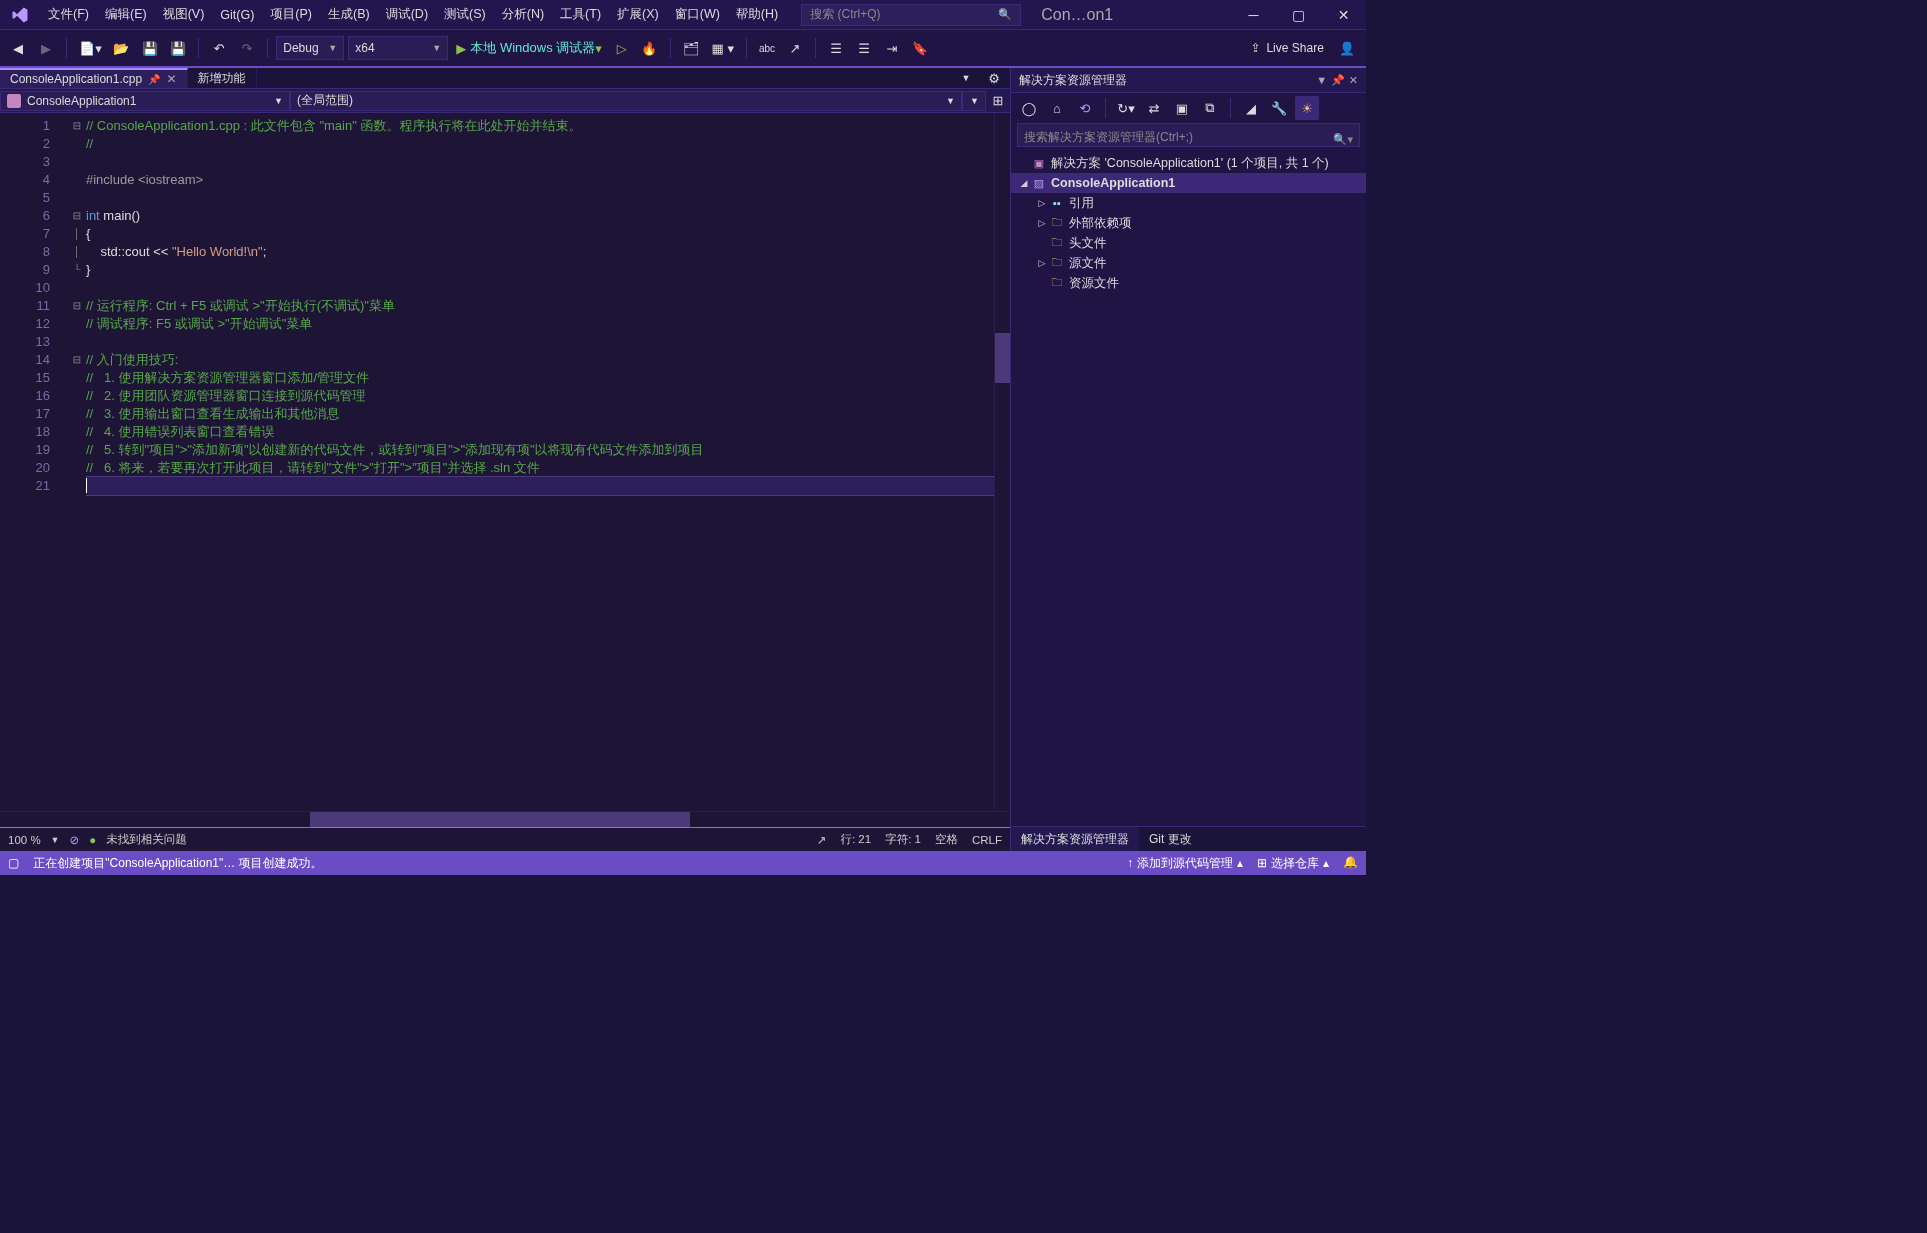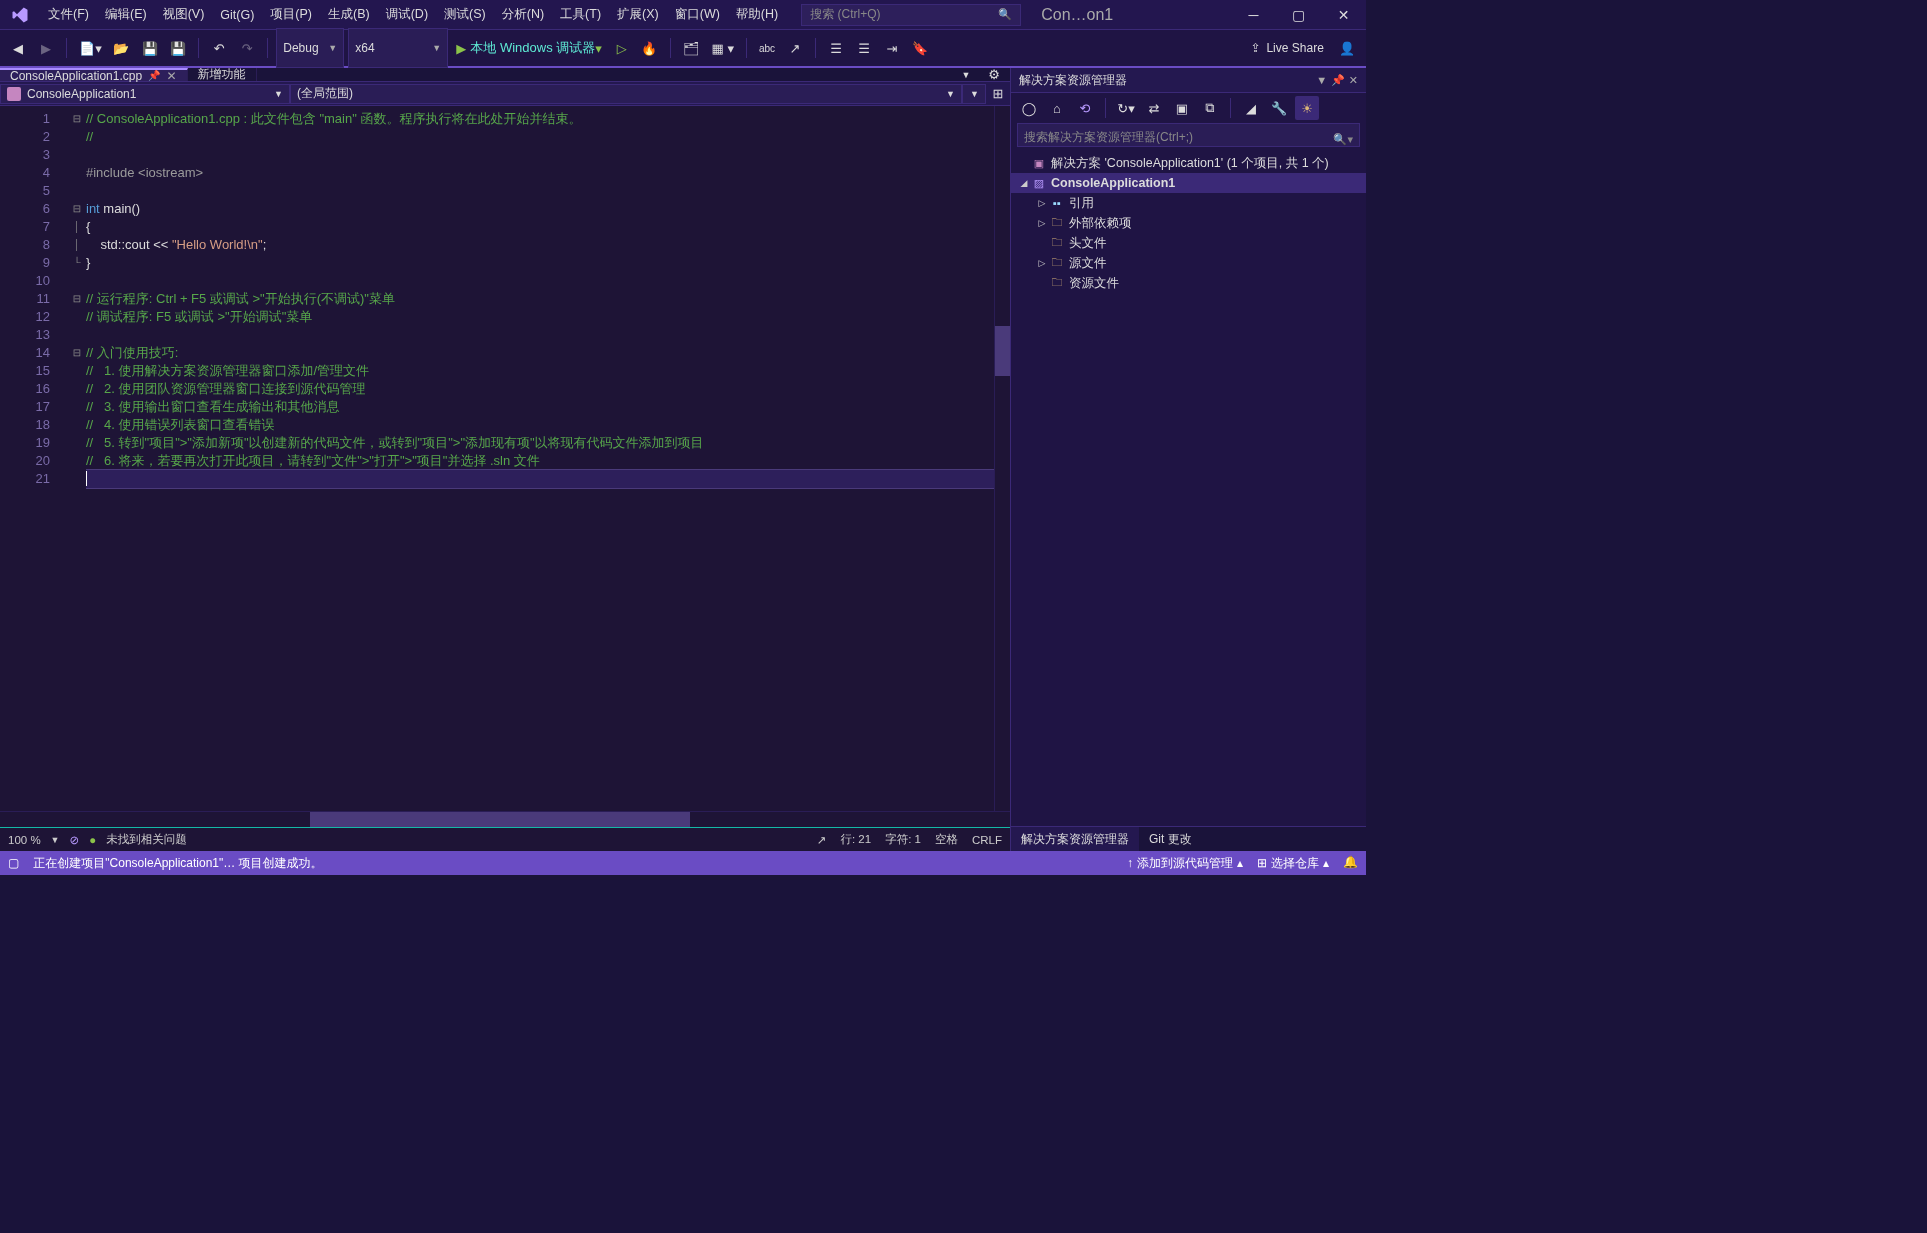--- a/index.html
+++ b/index.html
@@ -10,27 +10,27 @@
 .menubar{display:flex;align-items:center;height:100%}
 .menu-item{padding:0 8px;height:100%;display:flex;align-items:center;cursor:pointer;font-size:12.5px}
 .search-box{flex:1;margin-left:15px;max-width:220px;height:22px;background:#2d1f5b;border:1px solid #3b2977;display:flex;align-items:center;padding:8px 8px;color:#888}
 .search-box .sicon{margin-left:auto;font-size:11px}
 .title-text{margin-left:20px;color:#aaa;font-size:16px}
 .win-controls{margin-left:auto;display:flex;height:100%}
 .win-btn{width:45px;display:flex;align-items:center;justify-content:center;cursor:pointer;font-size:14px}
 .toolbar{height:38px;background:#1f1444;display:flex;align-items:center;padding:0 6px;border-bottom:2px solid #6a4cc4;gap:4px}
 .tb-btn{height:26px;min-width:24px;display:flex;align-items:center;justify-content:center;padding:0 4px;cursor:pointer;border-radius:2px;font-size:13px}
 .tb-sep{width:1px;height:20px;background:#3b2977;margin:0 4px}
-.tb-dd{height:40px;background:#2a1d56;border:1px solid #3b2977;padding:0 6px;display:flex;align-items:center;min-width:68px;font-size:12px;cursor:pointer;gap:6px}
+.tb-dd{height:24px;background:#2a1d56;border:1px solid #3b2977;padding:0 6px;display:flex;align-items:center;min-width:68px;font-size:12px;cursor:pointer;gap:6px}
 .tb-dd .arr{margin-left:auto;font-size:9px;color:#aaa}
 .play-green{color:#8bc34a}
 .live-share{margin-left:auto;display:flex;align-items:center;gap:6px;padding:0 8px;cursor:pointer}
 .main-area{flex:1;display:flex;overflow:hidden}
 .editor-area{flex:1;display:flex;flex-direction:column;background:#1e1436;overflow:hidden}
-.tab-bar{height:14px;background:#1a133a;display:flex;align-items:center;border-bottom:1px solid #3b2977}
+.tab-bar{height:21px;background:#1a133a;display:flex;align-items:center;border-bottom:1px solid #3b2977}
 .tab{height:100%;padding:0 10px;display:flex;align-items:center;gap:6px;cursor:pointer;font-size:12px;border-right:1px solid #2a1d56}
 .tab.active{background:#2d1f5b;border-top:2px solid #a98cff}
 .tab .pin{font-size:10px;color:#aaa}
 .tab .x{font-size:12px;color:#aaa}
 .tab-tools{margin-left:auto;display:flex;gap:4px;padding-right:4px}
 .breadcrumb{height:24px;background:#241850;display:flex;align-items:center;border-bottom:1px solid #3b2977}
 .bc-dd{height:20px;background:#2a1d56;border:1px solid #3b2977;padding:0 6px;display:flex;align-items:center;font-size:12px;cursor:pointer;min-width:290px}
 .bc-dd .arr{margin-left:auto;font-size:9px}
 .bc-icon{width:14px;height:14px;background:#c586c0;margin-right:6px;border-radius:2px}
 .editor-body{flex:1;display:flex;overflow:hidden;position:relative;background:#1e1436}

